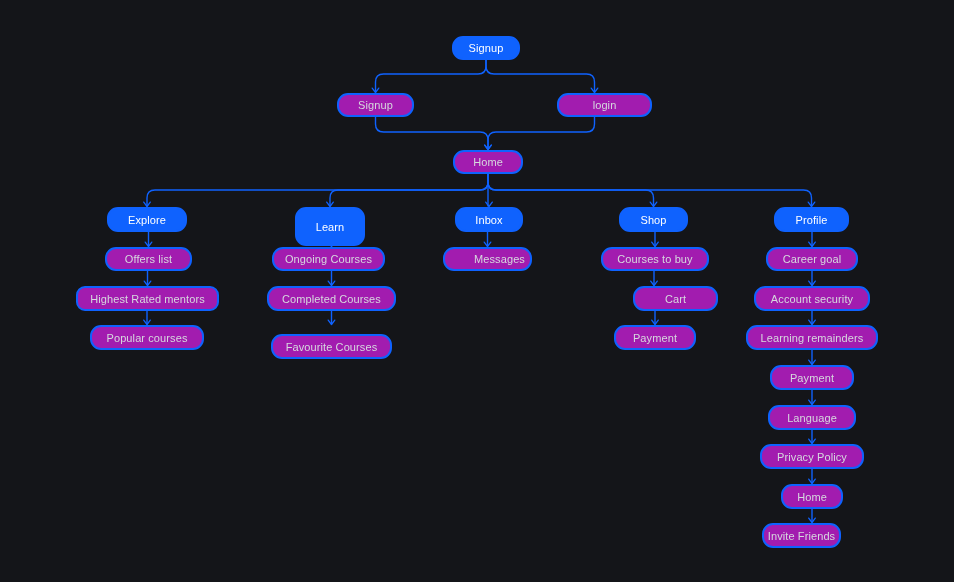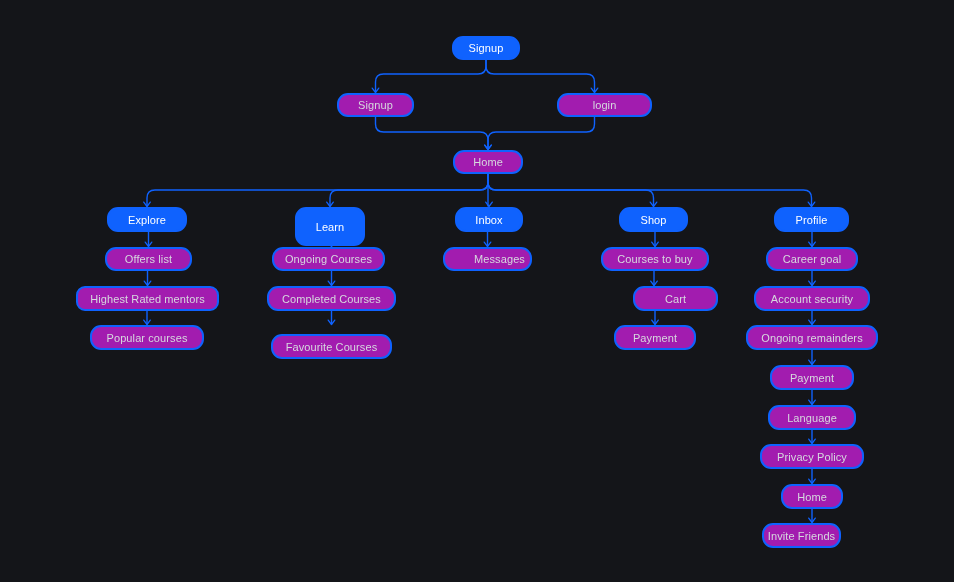--- a/index.html
+++ b/index.html
@@ -168,21 +168,21 @@
     <div class="node primary" style="left: 774px; top: 207px; width: 75px; height: 25px;">
       <span>Profile</span>
     </div>
     <div class="node secondary" style="left: 766px; top: 247px; width: 92px; height: 24px;">
       <span>Career goal</span>
     </div>
     <div class="node secondary" style="left: 754px; top: 286px; width: 116px; height: 25px;">
       <span>Account security</span>
     </div>
     <div class="node secondary" style="left: 746px; top: 325px; width: 132px; height: 25px;">
-      <span>Ongoing remainders</span>
+      <span>Learning remainders</span>
     </div>
     <div class="node secondary" style="left: 770px; top: 365px; width: 84px; height: 25px;">
       <span>Payment</span>
     </div>
     <div class="node secondary" style="left: 768px; top: 405px; width: 88px; height: 25px;">
       <span>Language</span>
     </div>
     <div class="node secondary" style="left: 760px; top: 444px; width: 104px; height: 25px;">
       <span>Privacy Policy</span>
     </div>

